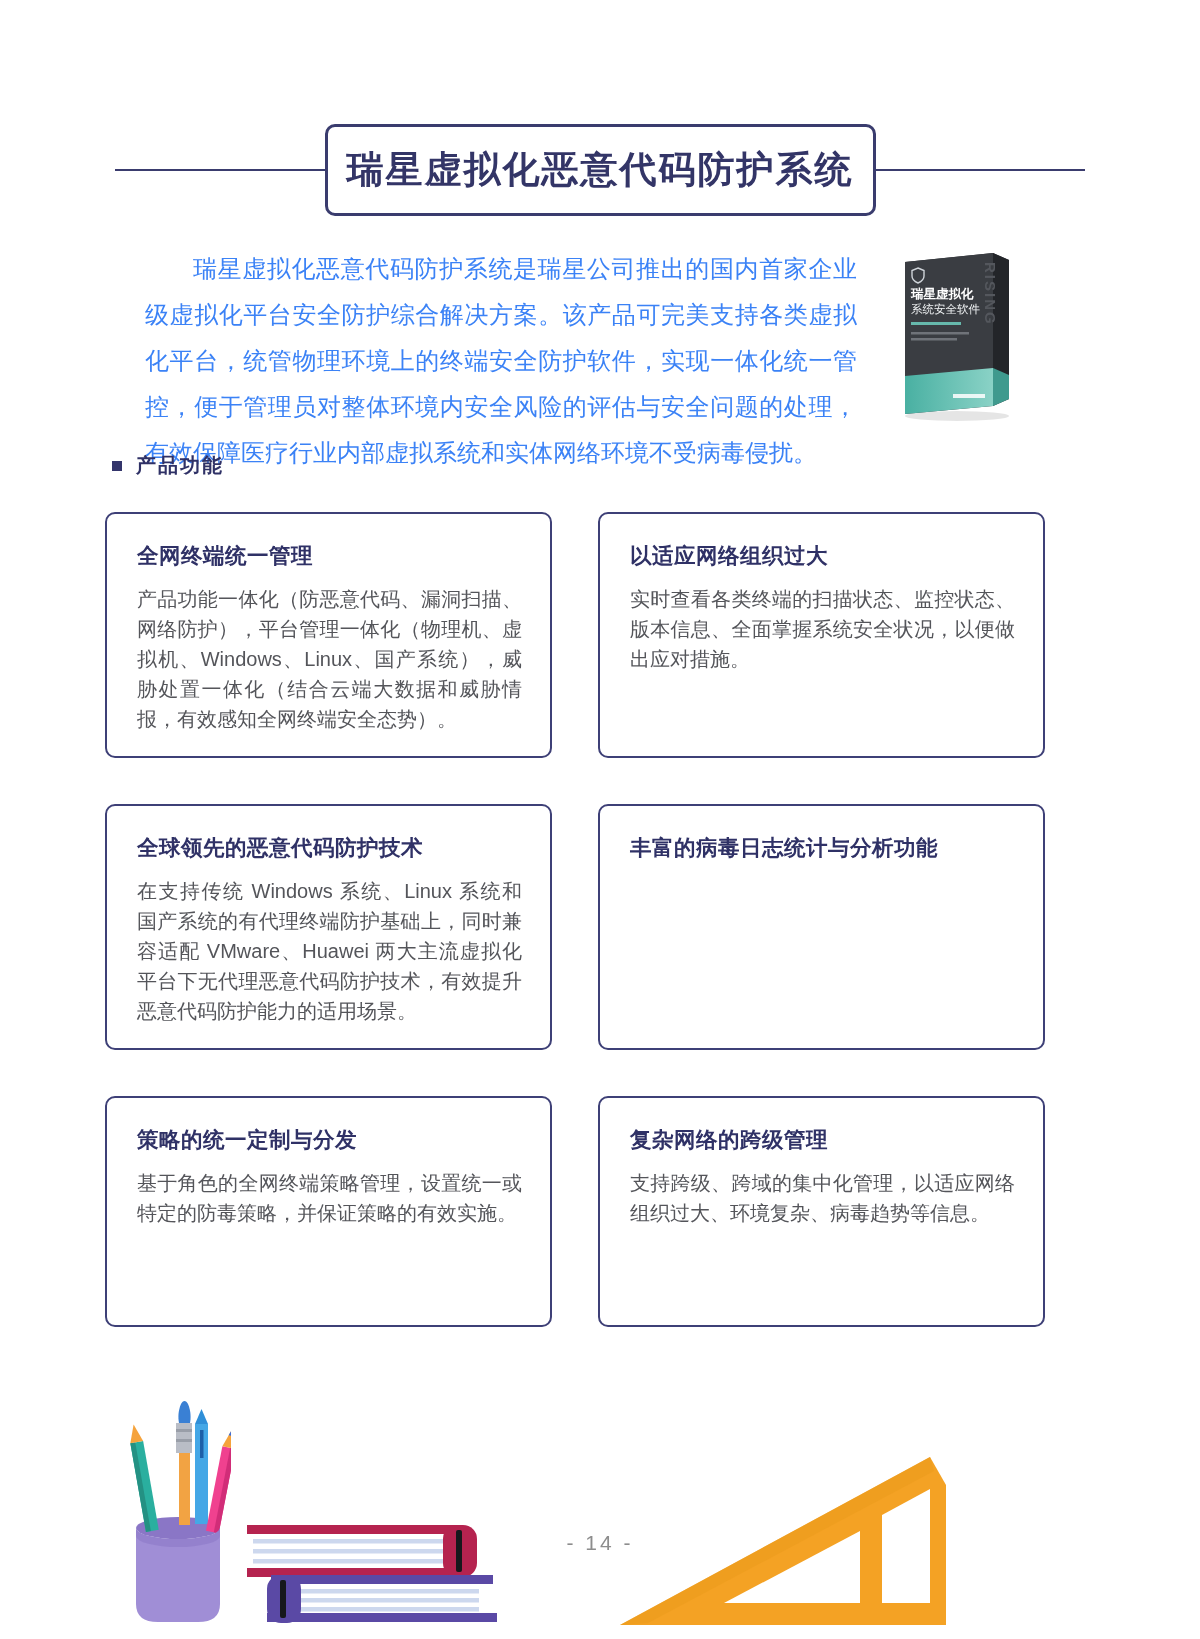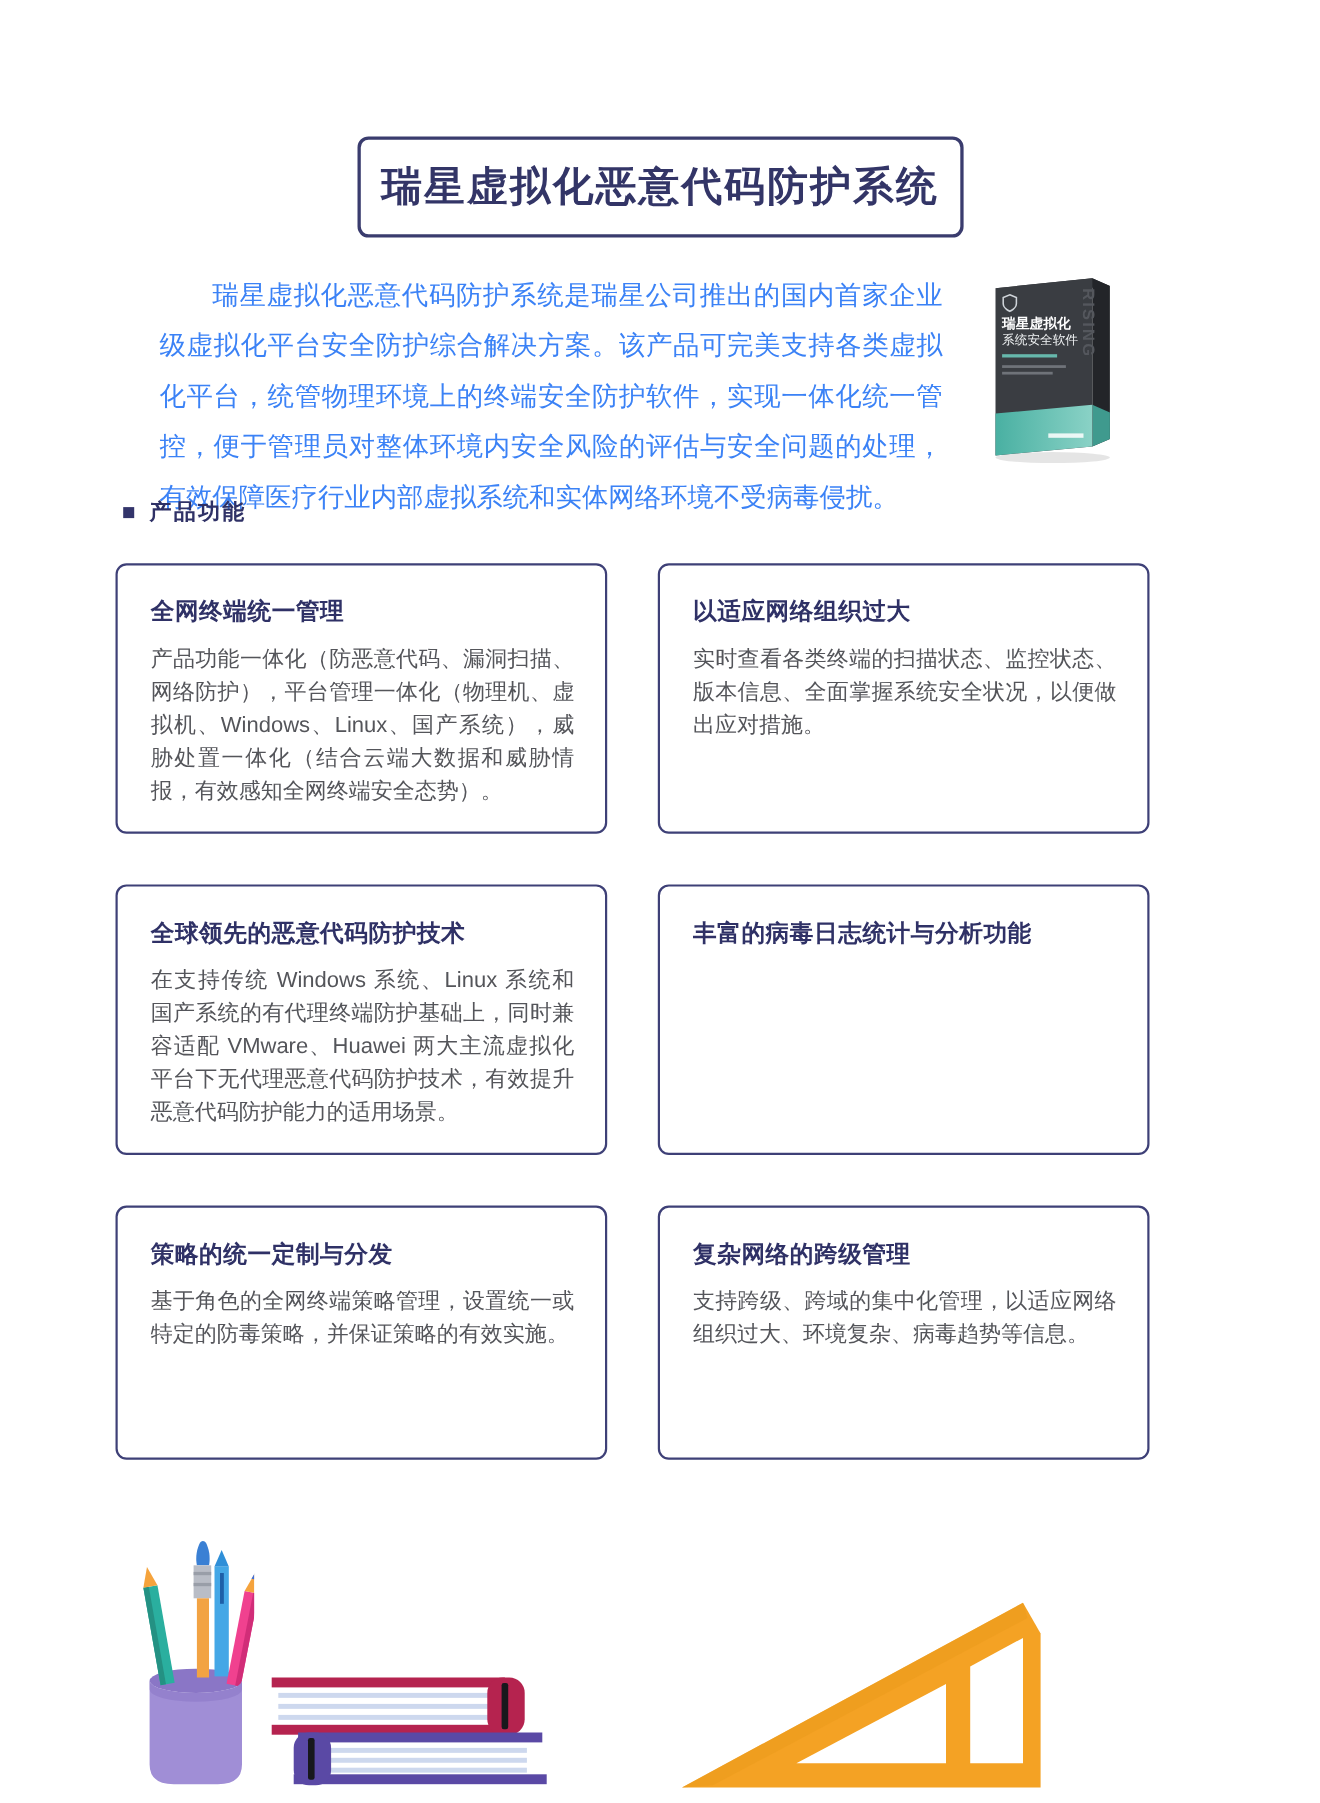--- a/index.html
+++ b/index.html
@@ -1,21 +1,21 @@
 <!DOCTYPE html>
 <html><head>
 <meta charset="utf-8">
 <style>
   html,body{margin:0;padding:0;background:#ffffff;}
   .page{
     position:relative;width:1200px;height:1639px;background:#ffffff;overflow:hidden;
     font-family:"Liberation Sans","DejaVu Sans",sans-serif;
   }
   
-  .banner{position:absolute;top:124px;left:115px;right:115px;height:92px;display:flex;align-items:center;flex-direction:column;}
+  .banner{position:absolute;top:124px;left:115px;right:115px;height:92px;display:flex;align-items:center;}
   .banner-line{flex:1;height:2px;background:#3a3c6e;}
   .banner-box{
     width:545px;height:86px;border:3px solid #3a3c6e;border-radius:10px;background:#ffffff;
     display:flex;align-items:center;justify-content:center;
     font-size:37px;font-weight:bold;color:#333567;letter-spacing:2px;
   }
   
   .intro{position:absolute;top:246px;left:145px;width:870px;display:flex;align-items:flex-start;}
   .intro-text{
     width:712px;font-size:24px;line-height:1.92;color:#3b82f6;
@@ -193,14 +193,15 @@
     <svg width="344" height="196" viewBox="0 0 344 196">
       <g>
         <polygon points="8,188 334,188 334,48 318,20" fill="#f4a224"></polygon>
         <polygon points="8,188 318,20 322,34 36,186" fill="#eb9b1d" opacity="0.6"></polygon>
         <polygon points="112,166 248,166 248,94" fill="#ffffff"></polygon>
         <polygon points="270,166 318,166 318,52 270,78" fill="#ffffff"></polygon>
       </g>
     </svg>
   </div>
 
+  <div class="page-num">- 14 -</div>
 
 </div>
 
 </body></html>

